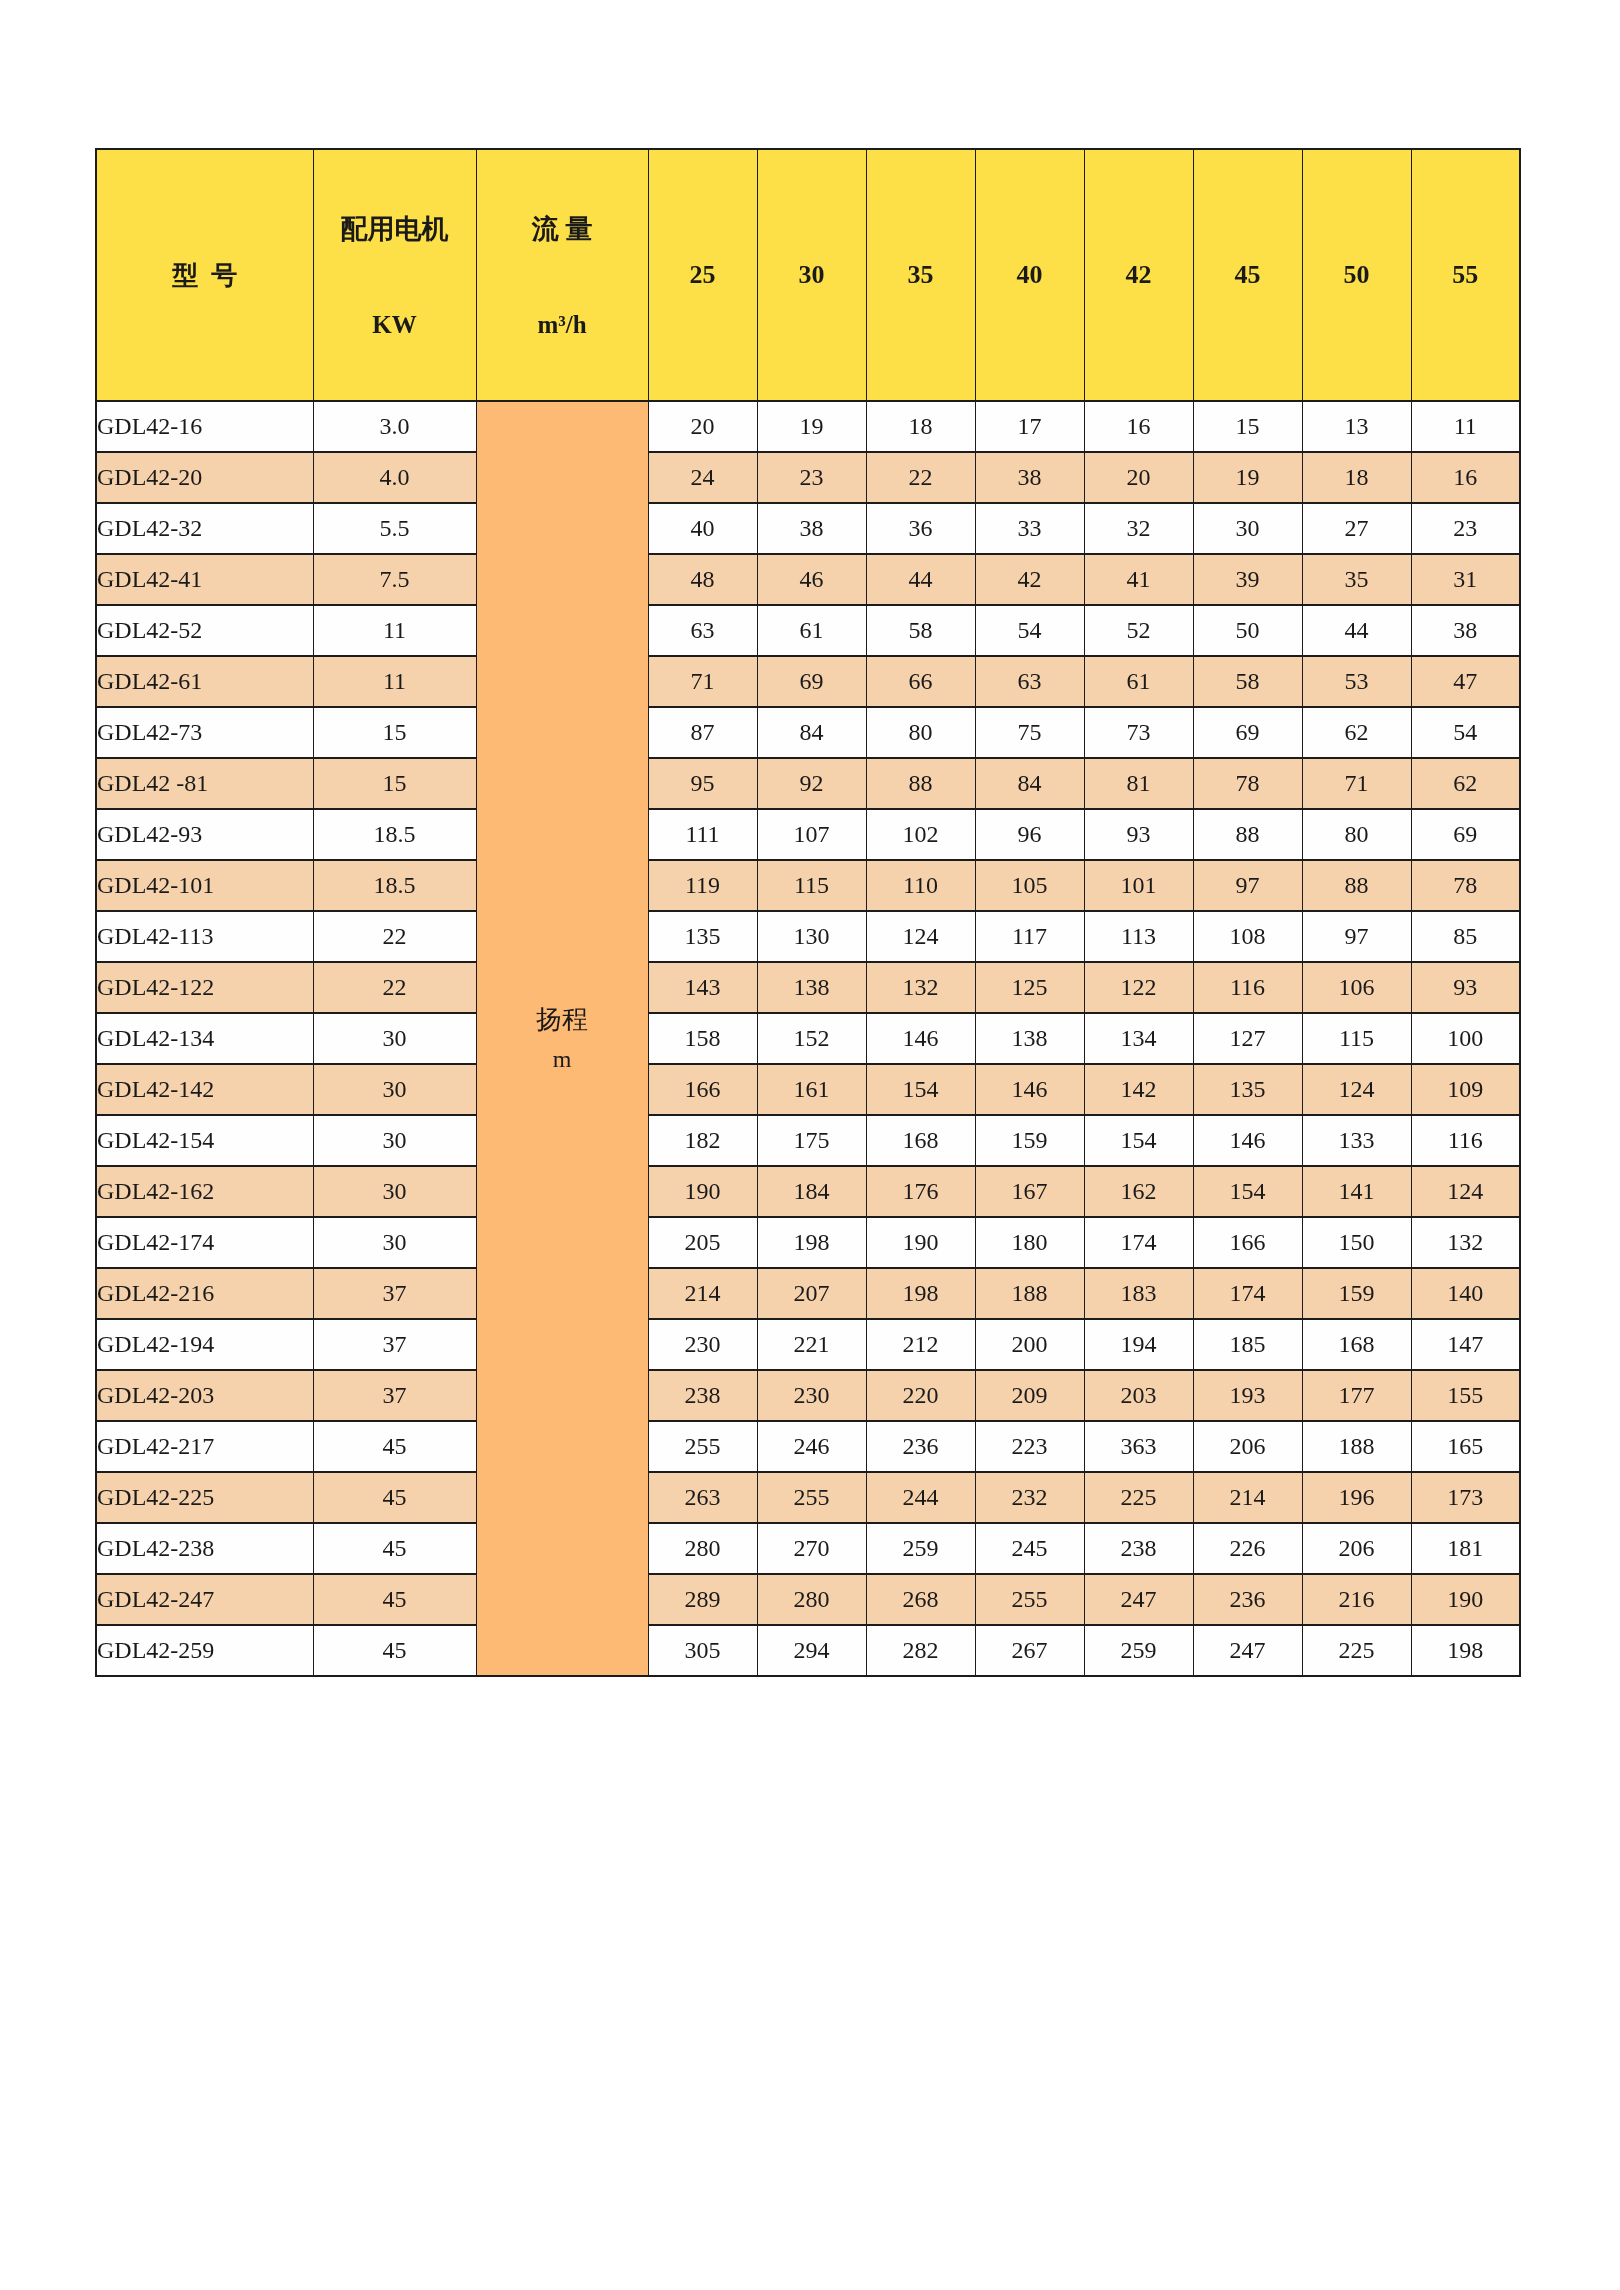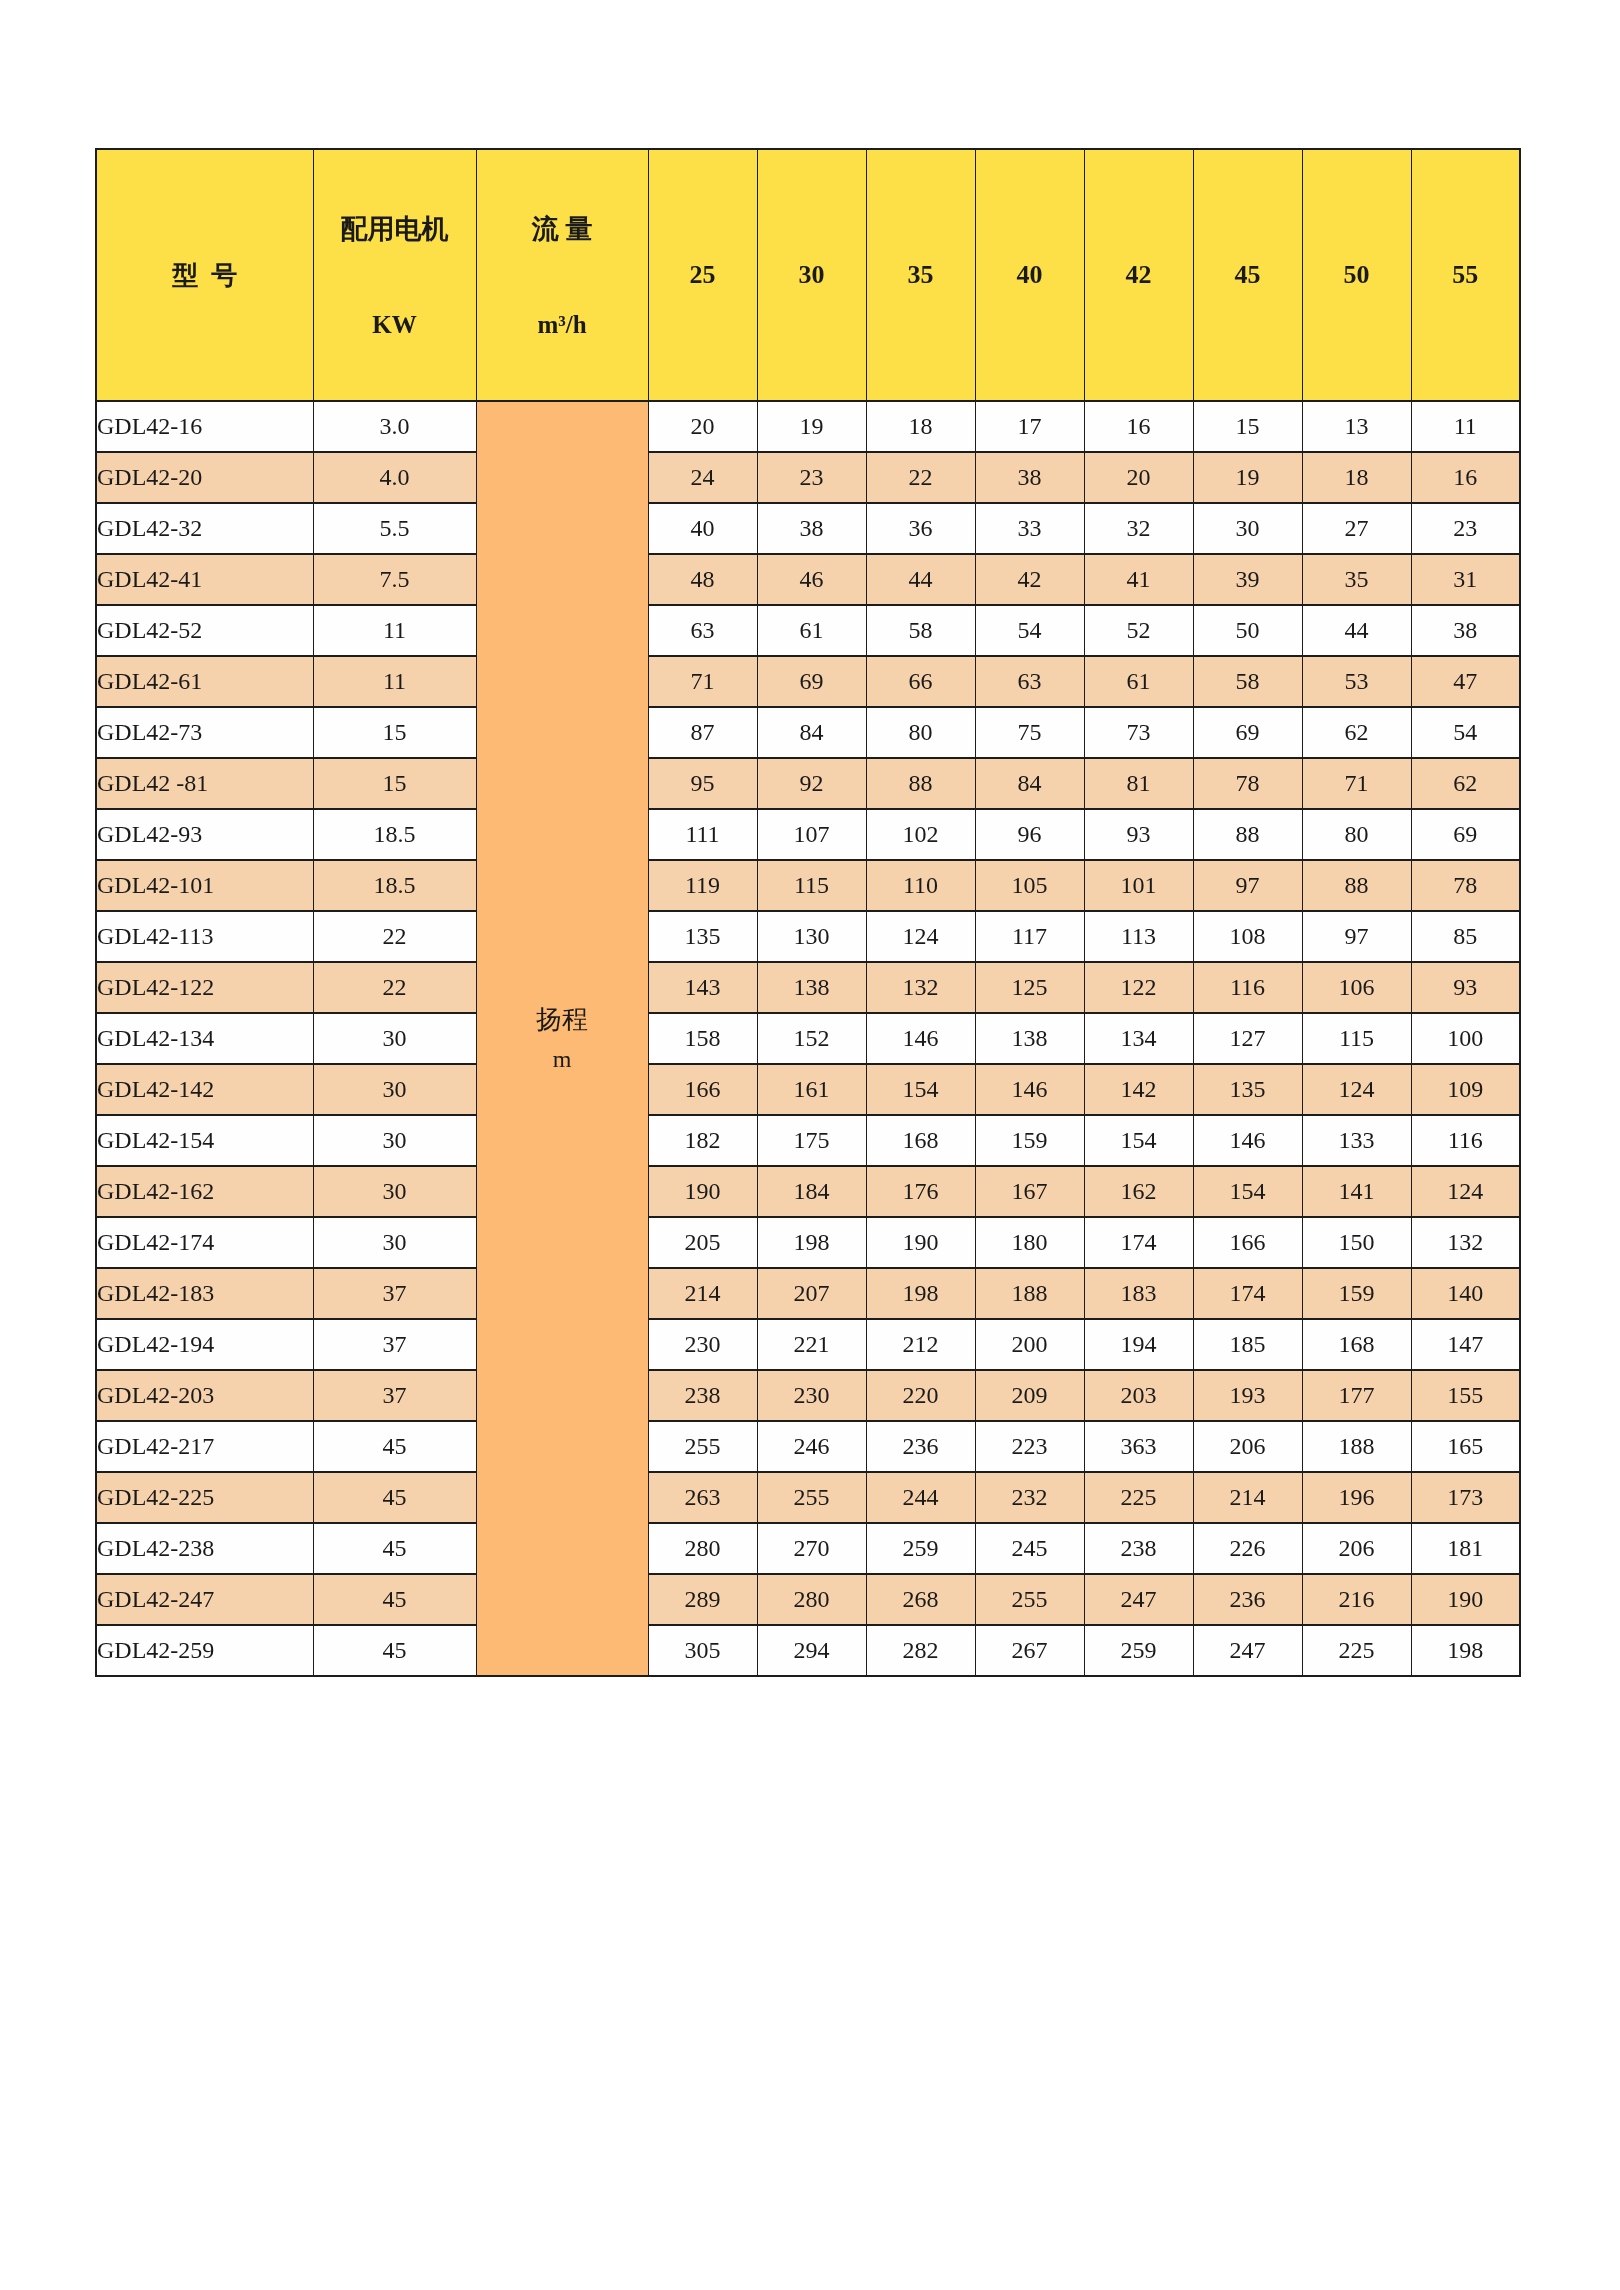--- a/index.html
+++ b/index.html
@@ -305,21 +305,21 @@
         <td class="value-cell">205</td>
         <td class="value-cell">198</td>
         <td class="value-cell">190</td>
         <td class="value-cell">180</td>
         <td class="value-cell">174</td>
         <td class="value-cell">166</td>
         <td class="value-cell">150</td>
         <td class="value-cell">132</td>
       </tr>
       <tr>
-        <td class="model-cell shaded">GDL42-183</td>
+        <td class="model-cell shaded">GDL42-216</td>
         <td class="kw-cell shaded">37</td>
         <td class="value-cell shaded">214</td>
         <td class="value-cell shaded">207</td>
         <td class="value-cell shaded">198</td>
         <td class="value-cell shaded">188</td>
         <td class="value-cell shaded">183</td>
         <td class="value-cell shaded">174</td>
         <td class="value-cell shaded">159</td>
         <td class="value-cell shaded">140</td>
       </tr>

